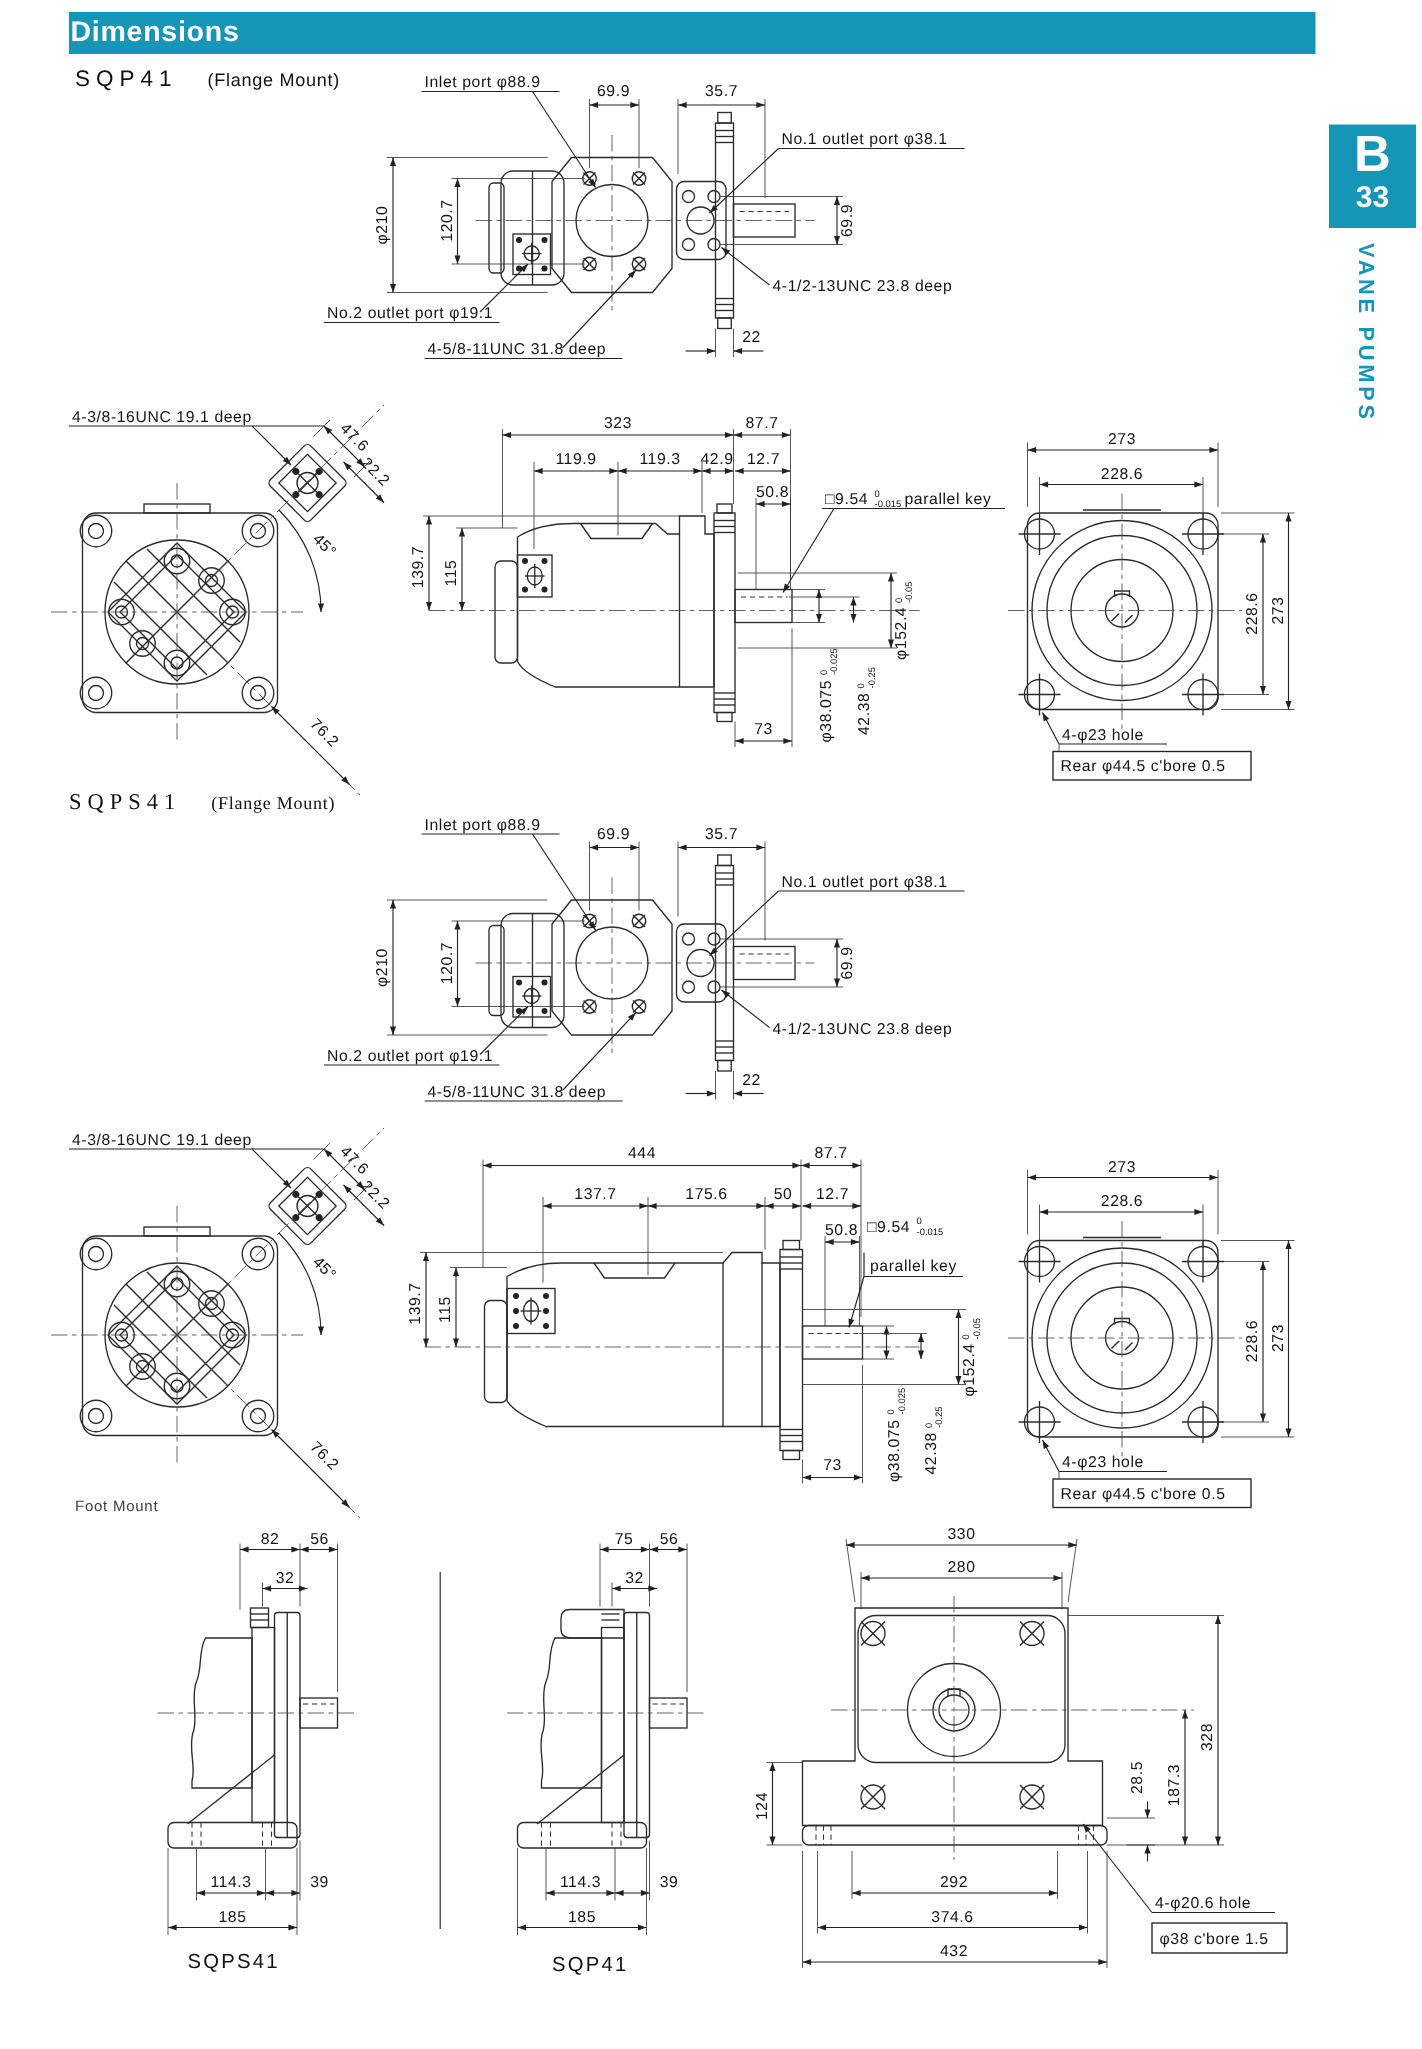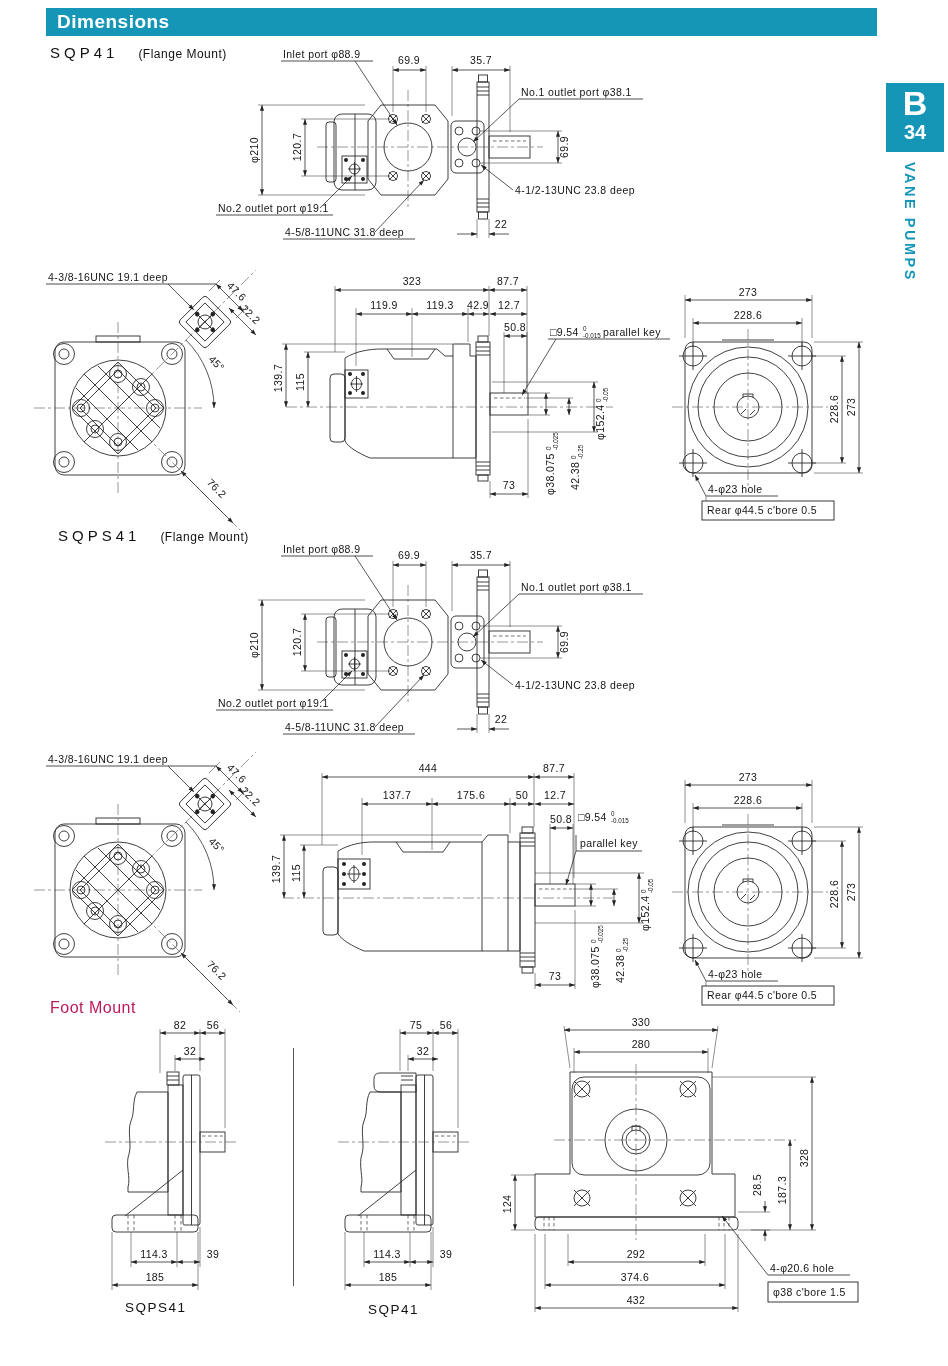--- a/index.html
+++ b/index.html
@@ -15,53 +15,53 @@
   svg line.c{stroke:#444;stroke-width:0.55;stroke-dasharray:11 3 3 3;}
   svg line.k{stroke:#333;stroke-width:0.7;stroke-dasharray:3.5 2.5;}
   svg line.u{stroke:#222;stroke-width:0.8;}
   svg rect.box{fill:none;stroke:#222;stroke-width:0.9;}
   svg text{font-size:10.5px;fill:#141414;letter-spacing:0.4px;
            font-family:"Liberation Sans","DejaVu Sans",sans-serif;}
   svg text.s{font-size:6.3px;letter-spacing:0;}
   svg text.m{text-anchor:middle;}
   
   .hdr{left:46px;top:8px;width:831px;height:28px;background:var(--accent,#1696b7);
-       color:#fff;font-size:19px;font-weight:bold;line-height:28px;padding-left:11px;
+       color:#fff;font-size:19px;font-weight:bold;line-height:28px;padding-left:1px;
        letter-spacing:0.5px;box-sizing:border-box;}
   .tab{left:886px;top:83px;width:58px;height:69px;background:var(--accent,#1696b7);
        color:#fff;text-align:center;}
   .tab .b1{font-size:34px;font-weight:bold;line-height:36px;margin-top:2px;}
   .tab .b2{font-size:20px;font-weight:bold;line-height:22px;}
   .vtxt{left:902px;top:162px;writing-mode:vertical-rl;font-weight:bold;font-size:14.5px;
         letter-spacing:2.5px;color:var(--accent,#1696b7);}
   .sec{color:#111;font-size:15px;letter-spacing:4px;font-weight:500;}
   .sec .sub{font-size:12px;letter-spacing:0.5px;margin-left:20px;}
-  .foot-title{color:#be185d;font-size:16px;letter-spacing:0.5px;}
+  .foot-title{color:#404040;font-size:10px;letter-spacing:0.5px;}
   .cap{color:#111;font-size:13.5px;letter-spacing:1.5px;}
   .vline{width:1px;background:#555;}
 </style>
 </head>
 <body>
 
 <div class="page">
 
   <div class="abs hdr">
     <span>Dimensions</span>
   </div>
 
   <div class="abs tab">
     <div class="b1">B</div>
-    <div class="b2">34</div>
+    <div class="b2">33</div>
   </div>
   <div class="abs vtxt">VANE PUMPS</div>
 
   <div class="abs sec" style="left:50px;top:44px;">
     <span>SQP41</span><span class="sub">(Flange Mount)</span>
   </div>
-  <div class="abs sec" style="left:58px;top:527px;">
+  <div class="abs sec" style="left:46px;top:527px;font-family:Liberation Serif, serif;">
     <span>SQPS41</span><span class="sub">(Flange Mount)</span>
   </div>
   <div class="abs foot-title" style="left:50px;top:999px;">Foot Mount</div>
 
   <svg style="left:205px;top:42px;" width="500" height="215" viewBox="0 0 500 215">
     <defs>
       <marker id="arr" viewBox="0 0 10 10" refX="9.5" refY="5" markerWidth="8.5" markerHeight="8.5" orient="auto-start-reverse">
         <path d="M0.5,1.8 L9.5,5 L0.5,8.2 Z" fill="#222"></path>
       </marker>
     </defs>

